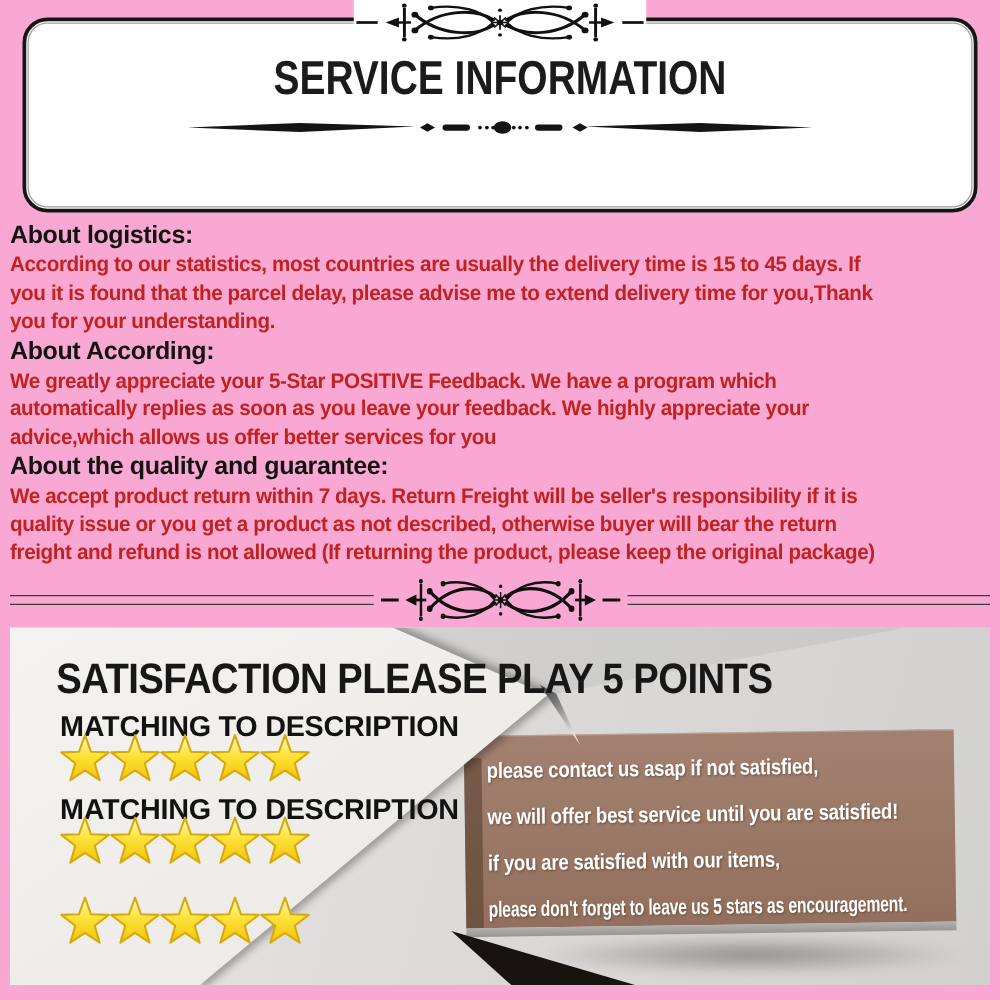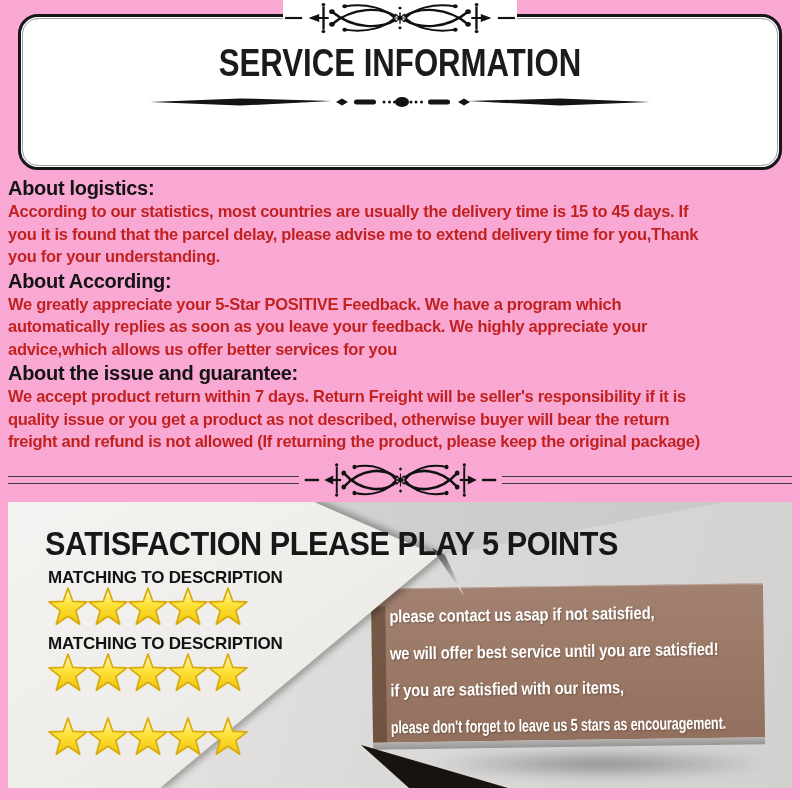--- a/index.html
+++ b/index.html
@@ -86,21 +86,21 @@
     position:absolute;left:350px;top:242px;width:150px;height:44px;z-index:4;
     background:#17130f;clip-path:polygon(2% 2%,100% 100%,34% 100%);
   }
   .sat-title{
     position:absolute;left:37px;top:22px;z-index:4;
     font-size:34px;font-weight:bold;color:#171717;white-space:nowrap;
     transform:scaleX(0.9);transform-origin:left center;letter-spacing:-0.5px;
   }
   .rating-label{
     position:absolute;left:40px;z-index:4;
-    font-size:17px;font-weight:bold;color:#121212;white-space:nowrap;letter-spacing:-0.2px;
+    font-size:23px;font-weight:bold;color:#121212;white-space:nowrap;letter-spacing:-0.2px;
   }
   .star-row{position:absolute;left:38px;display:flex;z-index:4;}
   .star-row svg{width:44px;height:42px;margin-right:-4px;}
   .lbl1{top:66px;} .row1{top:84px;}
   .lbl2{top:132px;} .row2{top:150px;}
   .lbl3{top:196px;} .row3{top:214px;}
   .hidden-defs{position:absolute;width:0;height:0;overflow:hidden;}
 </style>
 </head>
 <body>
@@ -174,21 +174,21 @@
 
   <div class="info">
     <div class="sec-heading">About logistics:</div>
     <div class="red-line">According to our statistics, most countries are usually the delivery time is 15 to 45 days. If</div>
     <div class="red-line">you it is found that the parcel delay, please advise me to extend delivery time for you,Thank</div>
     <div class="red-line">you for your understanding.</div>
     <div class="sec-heading">About According:</div>
     <div class="red-line">We greatly appreciate your 5-Star POSITIVE Feedback. We have a program which</div>
     <div class="red-line">automatically replies as soon as you leave your feedback. We highly appreciate your</div>
     <div class="red-line">advice,which allows us offer better services for you</div>
-    <div class="sec-heading">About the issue and guarantee:</div>
+    <div class="sec-heading">About the quality and guarantee:</div>
     <div class="red-line">We accept product return within 7 days. Return Freight will be seller's responsibility if it is</div>
     <div class="red-line">quality issue or you get a product as not described, otherwise buyer will bear the return</div>
     <div class="red-line">freight and refund is not allowed (If returning the product, please keep the original package)</div>
   </div>
 
   <div class="divider2">
     <div class="rule"></div>
     <svg class="flourish" viewBox="0 0 220 40" preserveAspectRatio="none">
         <use href="#flourish-full"></use>
       </svg>

